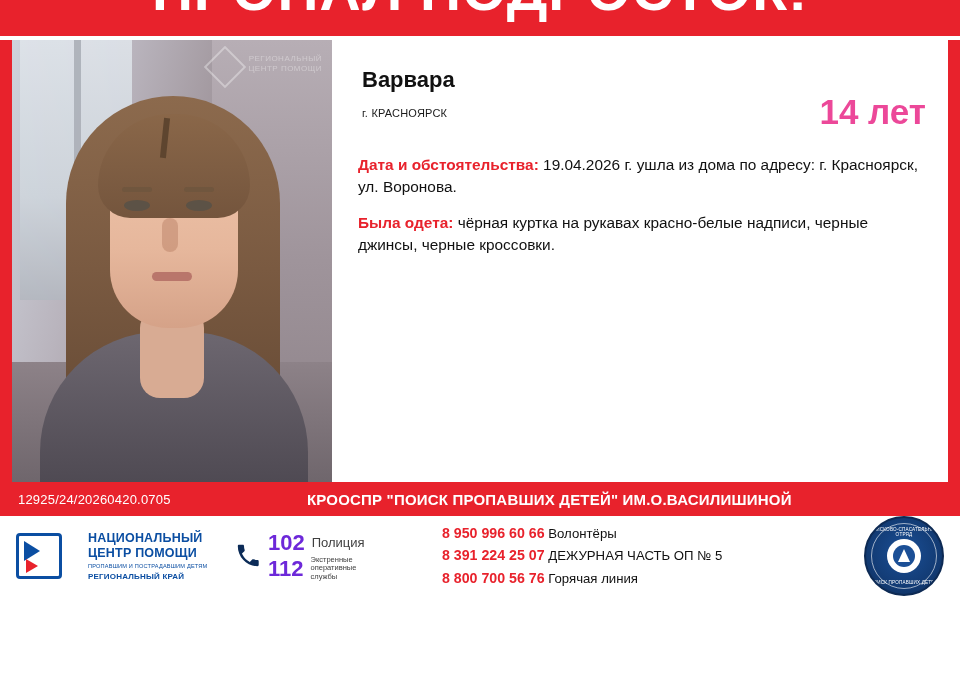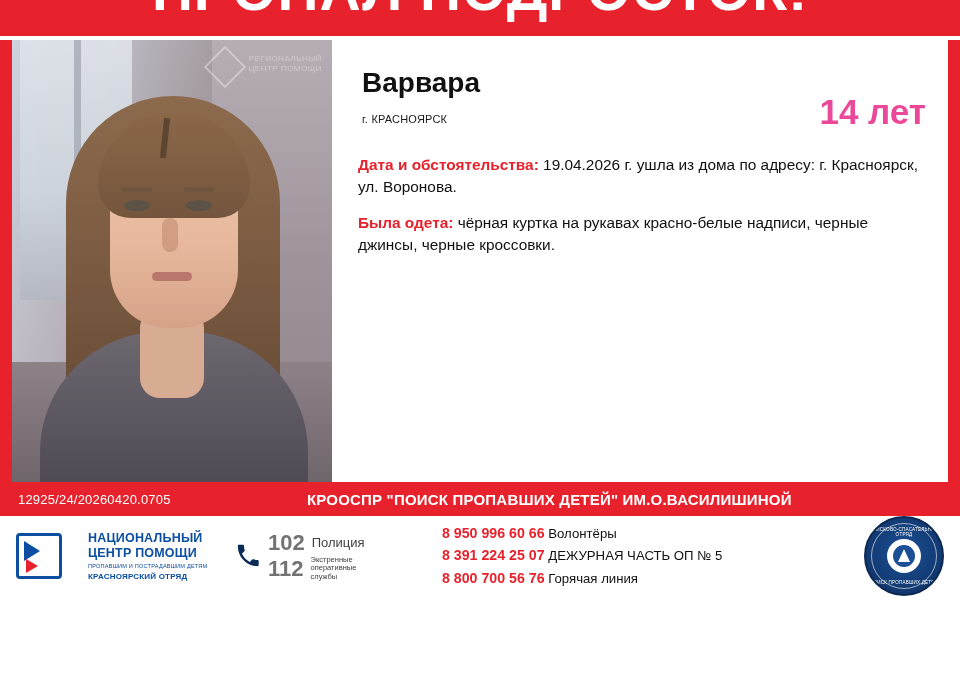--- a/index.html
+++ b/index.html
@@ -239,21 +239,21 @@
     padding-left: 4px;
   }
   .surname {
     font-size: 31px;
     font-weight: bold;
     color: #111111;
     line-height: 1.05;
     letter-spacing: .2px;
   }
   .firstname {
-    font-size: 28px;
+    font-size: 22px;
     font-weight: bold;
     color: #111111;
     margin-top: 6px;
     line-height: 1.05;
   }
   .city {
     font-size: 11px;
     color: #1a1a1a;
     margin-top: 16px;
     letter-spacing: .2px;
@@ -402,21 +402,21 @@
     gap: 2px;
   }
   .emerg-row {
     display: flex;
     align-items: center;
     gap: 7px;
   }
   .emerg-num {
     font-size: 22px;
     font-weight: bold;
-    color: #737373;
+    color: #6d28d9;
     line-height: 1.05;
   }
   .emerg-label {
     font-size: 13px;
     color: #404040;
   }
   .emerg-label.small {
     font-size: 7.5px;
     line-height: 1.15;
     width: 74px;
@@ -566,21 +566,21 @@
     <div class="ncp">
       <div class="ncp-mark">
         <div class="sq"></div>
         <div class="tri-blue"></div>
         <div class="tri-red"></div>
       </div>
       <div class="ncp-text">
         <div class="l1">НАЦИОНАЛЬНЫЙ</div>
         <div class="l1">ЦЕНТР ПОМОЩИ</div>
         <div class="l2">ПРОПАВШИМ И ПОСТРАДАВШИМ ДЕТЯМ</div>
-        <div class="l3">КРАСНОЯРСКИЙ ОТРЯД</div>
+        <div class="l3">РЕГИОНАЛЬНЫЙ КРАЙ</div>
       </div>
     </div>
 
     <div class="phones-block">
       <svg class="handset" viewBox="0 0 24 24">
         <path fill="#0b2b57" d="M6.6 10.8c1.6 3.1 4.1 5.6 7.2 7.2l2.4-2.4c.3-.3.8-.4 1.2-.3 1.3.4 2.7.7 4.1.7.7 0 1.2.5 1.2 1.2V21c0 .7-.5 1.2-1.2 1.2C10.9 22.2 1.8 13.1 1.8 1.9 1.8 1.2 2.3.7 3 .7h3.8c.7 0 1.2.5 1.2 1.2 0 1.4.2 2.8.7 4.1.1.4 0 .9-.3 1.2l-2.4 2.4z"></path>
       </svg>
       <div class="emerg">
         <div class="emerg-row">
           <div class="emerg-num">102</div>

